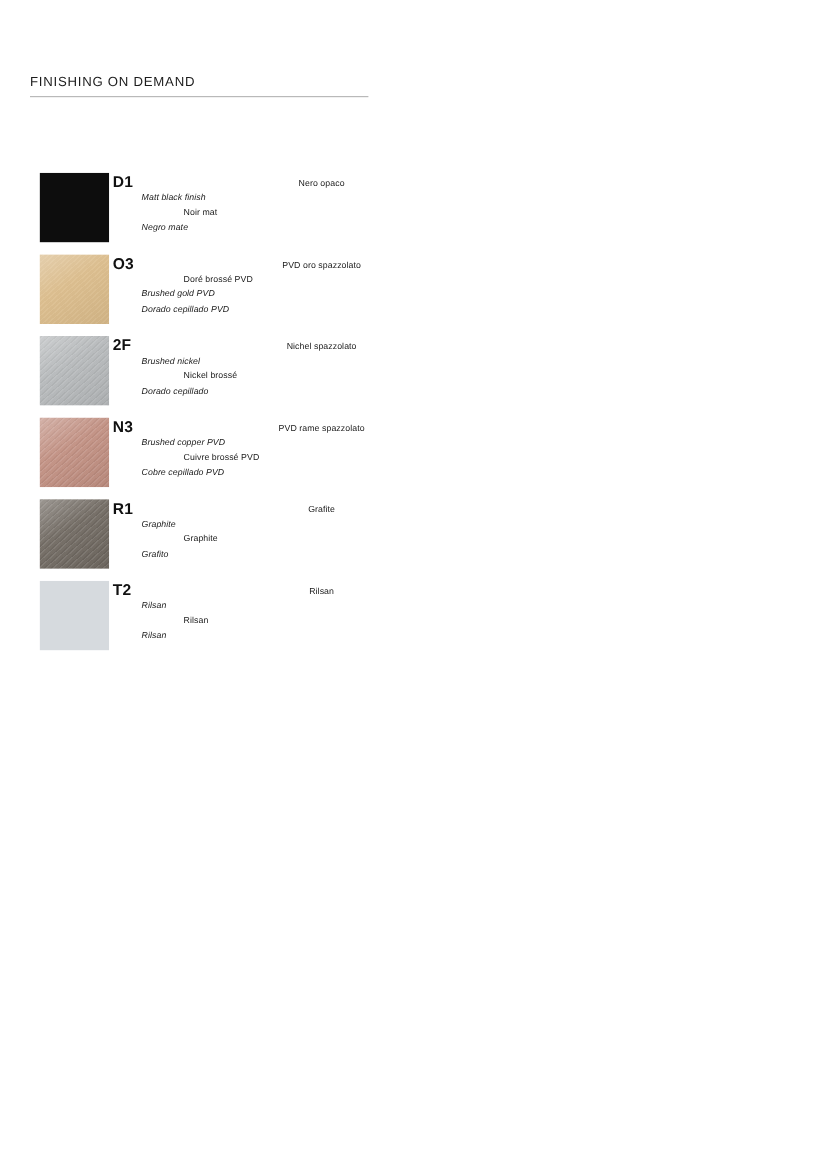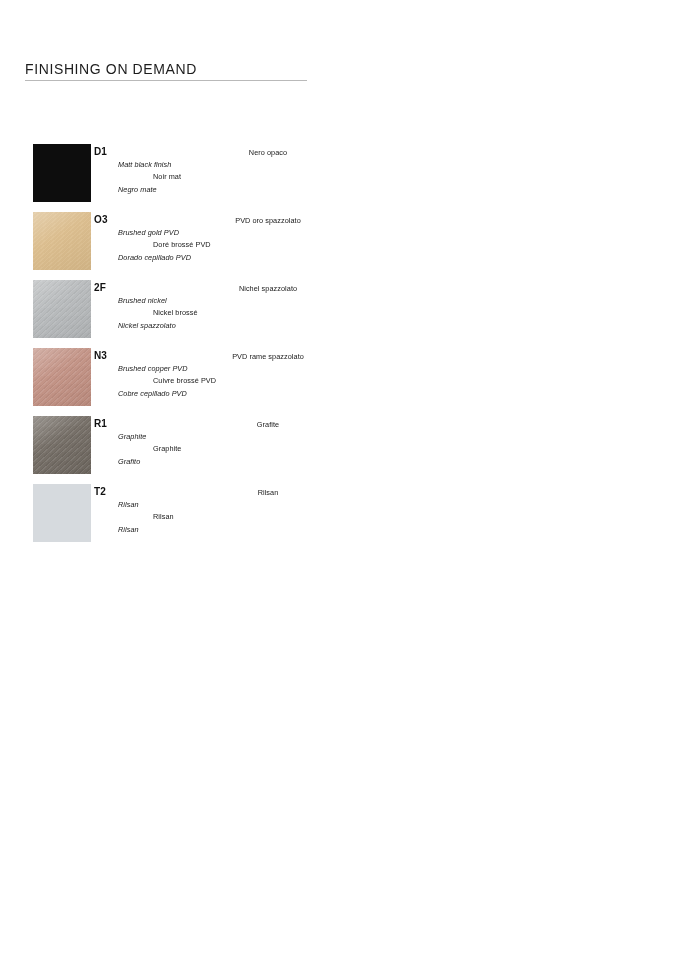--- a/index.html
+++ b/index.html
@@ -23,21 +23,21 @@
   }
 
   
   .header {
     position: absolute;
     left: 25px;
     top: 64px;
     width: 282px;
   }
   .header-title {
-    font-size: 14px;
+    font-size: 11px;
     letter-spacing: 0.62px;
     font-weight: 400;
     color: #1c1c1c;
     line-height: 11px;
     white-space: nowrap;
   }
   .header-rule {
     margin-top: 5px;
     height: 1px;
     width: 282px;
@@ -107,21 +107,21 @@
     position: absolute;
     left: 58px;
     top: 0;
     width: 340px;
   }
   .swatch-code {
     position: absolute;
     left: 3px;
     top: 3px;
     width: 20px;
-    font-size: 10px;
+    font-size: 13px;
     font-weight: 700;
     color: #111111;
     letter-spacing: 0.1px;
     line-height: 10px;
   }
   .swatch-names {
     position: absolute;
     left: 27px;
     top: 3px;
     width: 300px;
@@ -176,39 +176,39 @@
       <div class="swatch-row">
         <div class="swatch-chip grain-soft">
           <div class="chip-fill" style="background: rgb(220, 189, 140);"></div>
           <div class="chip-grain"></div>
           <div class="chip-sheen"></div>
         </div>
         <div class="swatch-info">
           <div class="swatch-code">O3</div>
           <div class="swatch-names">
             <div class="name-line it">PVD oro spazzolato</div>
+            <div class="name-line fr">Doré brossé PVD</div>
             <div class="name-line en">Brushed gold PVD</div>
-            <div class="name-line fr">Doré brossé PVD</div>
             <div class="name-line es">Dorado cepillado PVD</div>
           </div>
         </div>
       </div>
       <div class="swatch-row">
         <div class="swatch-chip grain-on">
           <div class="chip-fill" style="background: rgb(180, 183, 185);"></div>
           <div class="chip-grain"></div>
           <div class="chip-sheen"></div>
         </div>
         <div class="swatch-info">
           <div class="swatch-code">2F</div>
           <div class="swatch-names">
             <div class="name-line it">Nichel spazzolato</div>
             <div class="name-line en">Brushed nickel</div>
             <div class="name-line fr">Nickel brossé</div>
-            <div class="name-line es">Nickel spazzolato</div>
+            <div class="name-line es">Dorado cepillado</div>
           </div>
         </div>
       </div>
       <div class="swatch-row">
         <div class="swatch-chip grain-on">
           <div class="chip-fill" style="background: rgb(192, 142, 128);"></div>
           <div class="chip-grain"></div>
           <div class="chip-sheen"></div>
         </div>
         <div class="swatch-info">

